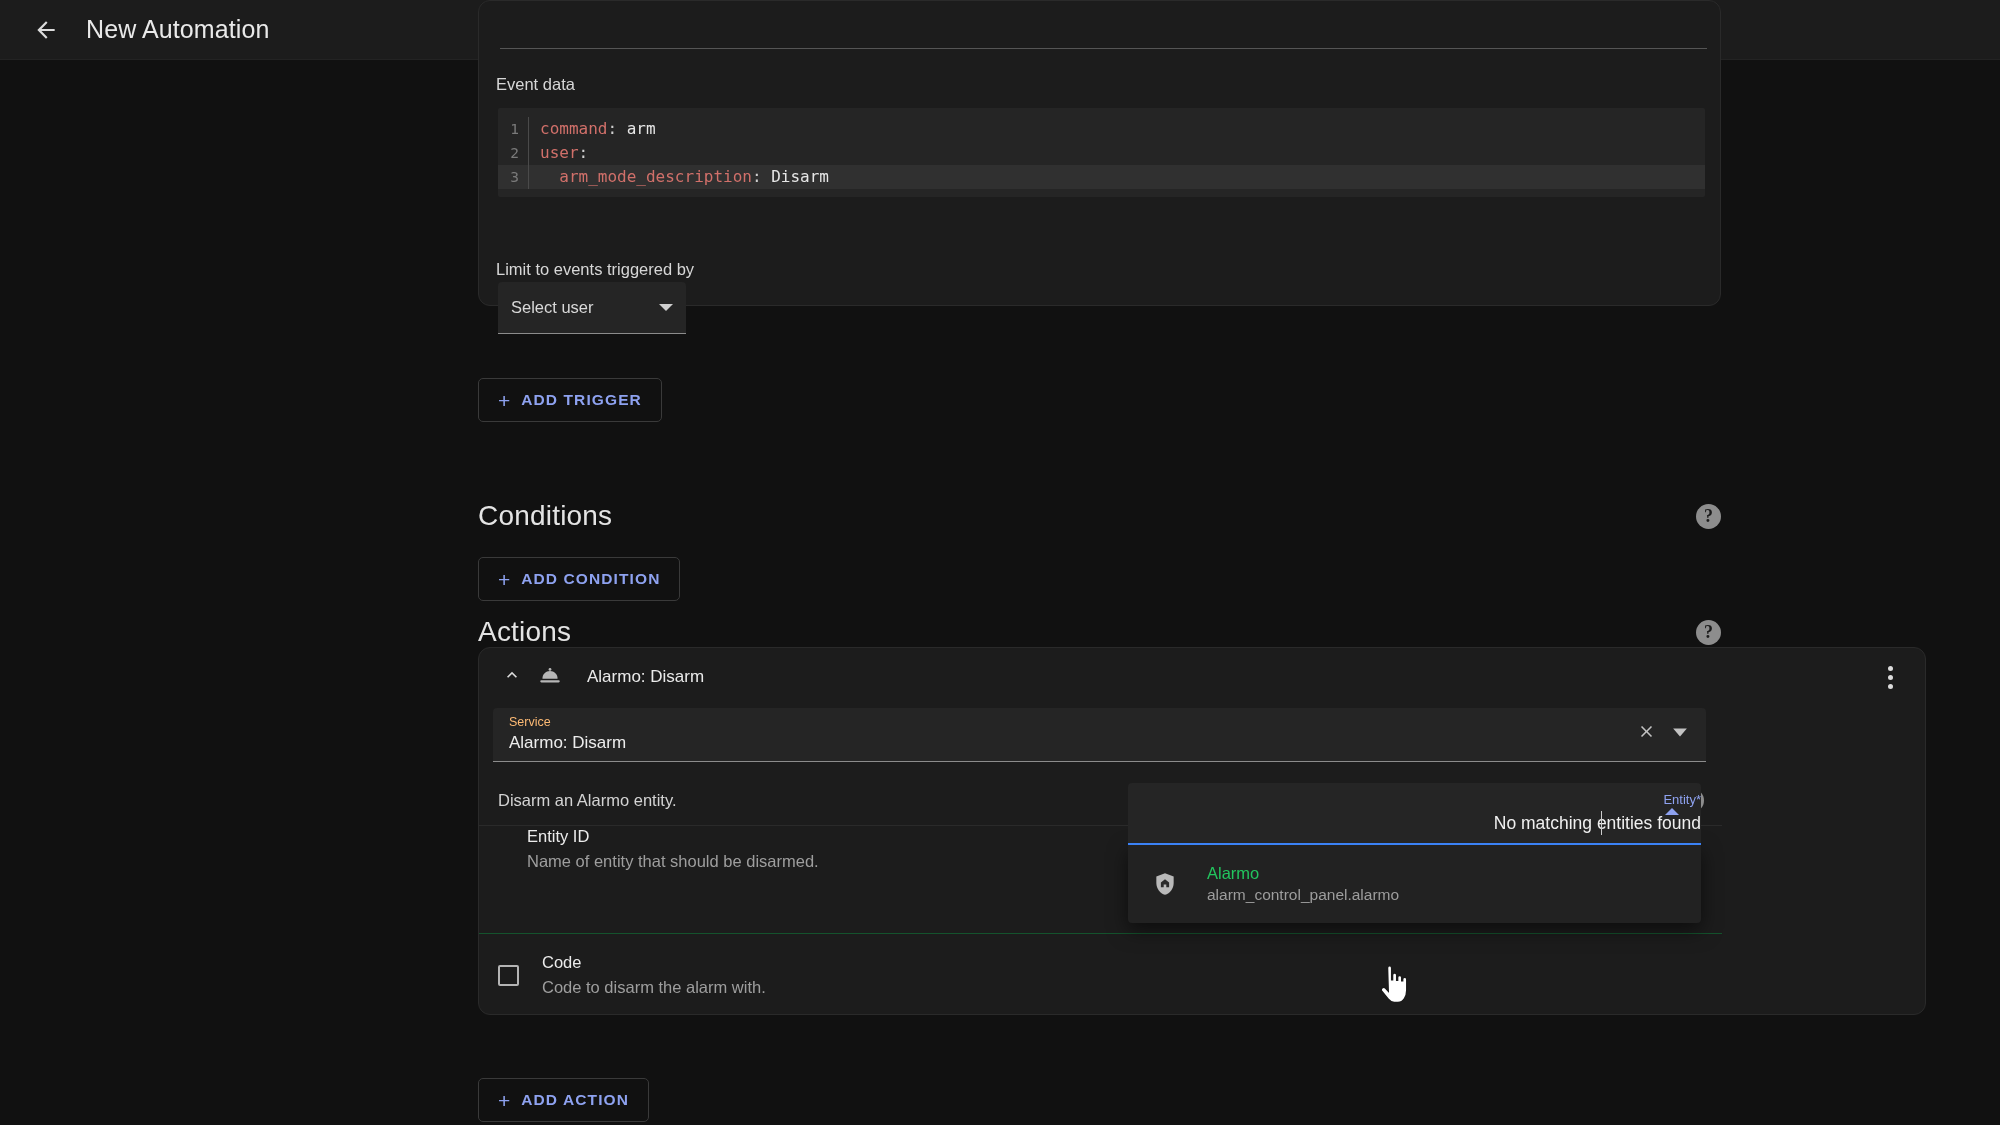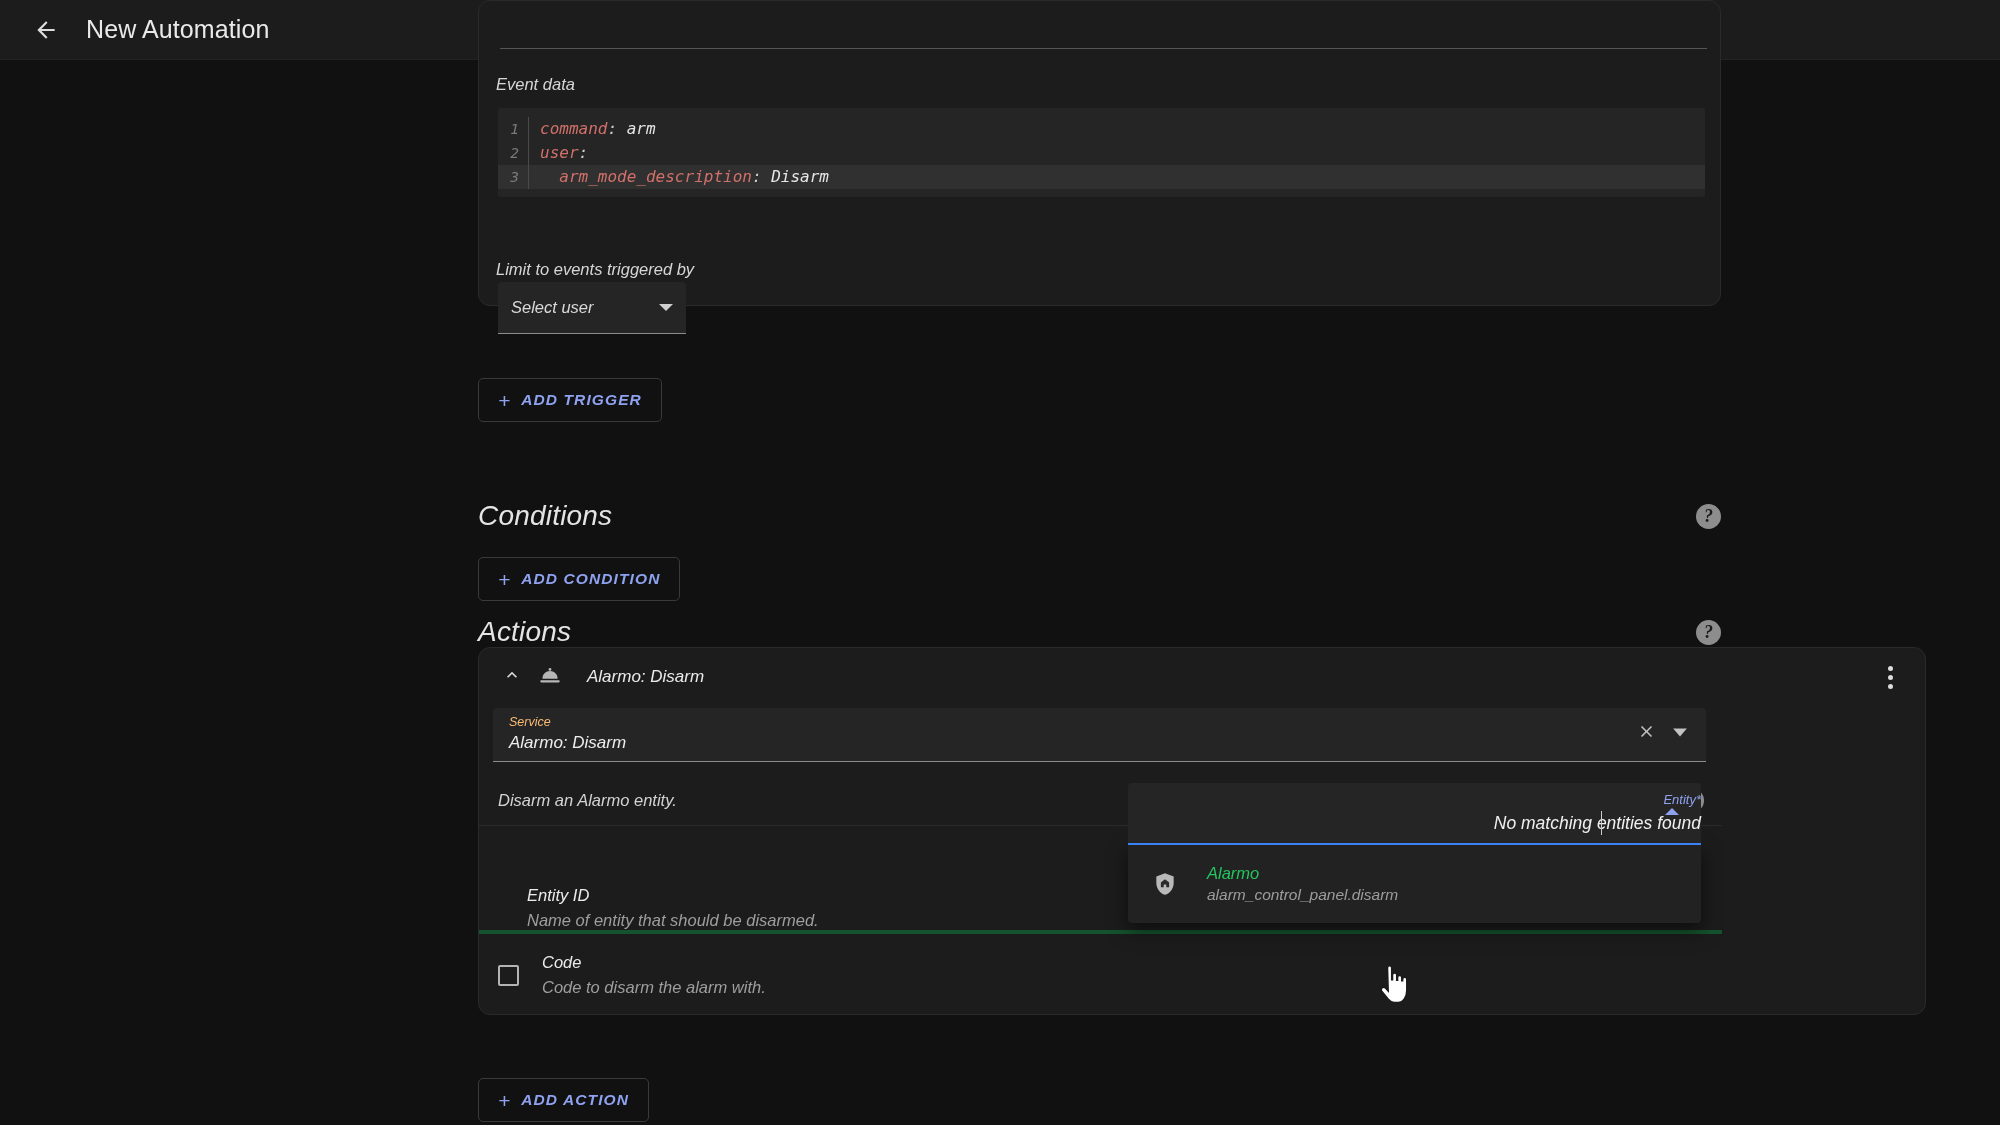--- a/index.html
+++ b/index.html
@@ -57,21 +57,20 @@
     letter-spacing: .1px;
   }
 
   
   .body {
     position: absolute;
     left: 0; top: 60px;
     width: 2000px;
     height: 1065px;
     background: #111111;
-    font-style: italic;
   }
 
   
   .col {
     position: absolute;
     left: 478px;
     width: 1243px;
   }
 
   
@@ -283,23 +282,23 @@
   }
   .desc-txt { font-size: 16.5px; color: #d3d3d3; }
 
   
   .ent-row {
     position: absolute;
     left: 0; top: 179px;
     width: 1243px;
     height: 107px;
     display: flex;
-    align-items: flex-end;
+    align-items: flex-start;
     padding: 0 0 0 48px;
-    border-bottom: 4px solid #14532d;
+    border-bottom: 1px solid #14532d;
   }
   .row-name { font-size: 16.5px; color: #ebebeb; font-weight: 400; }
   .row-desc { font-size: 16.5px; color: #9e9e9e; margin-top: 6px; }
 
   
   .code-row2 {
     position: absolute;
     left: 0; top: 286px;
     width: 1243px;
     height: 82px;
@@ -532,21 +531,21 @@
       <div class="ent-list">
         <div class="ent-item">
           <span class="shield">
             <svg width="26" height="26" viewBox="0 0 24 24">
               <path d="M12 2 4 5v6.1c0 5 3.4 9.7 8 10.9 4.6-1.2 8-5.9 8-10.9V5z" fill="#b9b9b9"></path>
               <path d="M12 7.6 8.2 10.7V15h2.6v-2.6h2.4V15h2.6v-4.3z" fill="#2a2a2a"></path>
             </svg>
           </span>
           <div class="ent-texts">
             <div class="ent-name">Alarmo</div>
-            <div class="ent-id">alarm_control_panel.disarm</div>
+            <div class="ent-id">alarm_control_panel.alarmo</div>
           </div>
         </div>
       </div>
     </div>
 
   </div>
 
   <div id="cursor">
     <svg width="34" height="42" viewBox="0 0 24 30">
       <path d="M9.5 2.2c0-.9.7-1.6 1.5-1.6s1.5.7 1.5 1.6v8.3h.6V7.3c0-.9.7-1.6 1.5-1.6s1.5.7 1.5 1.6v3.6h.6V9c0-.9.7-1.6 1.5-1.6s1.5.7 1.5 1.6v2.2h.6v-.9c0-.9.7-1.5 1.5-1.5s1.5.7 1.5 1.5v7.5c0 4.6-2.3 9-6.4 9h-2.6c-2 0-3-.8-4.4-2.5l-4.5-5.6c-.6-.8-.5-1.9.3-2.4.8-.6 1.9-.4 2.5.3l1.8 2z" fill="#ffffff" stroke="#1b1b1b" stroke-width="1.1"></path>

